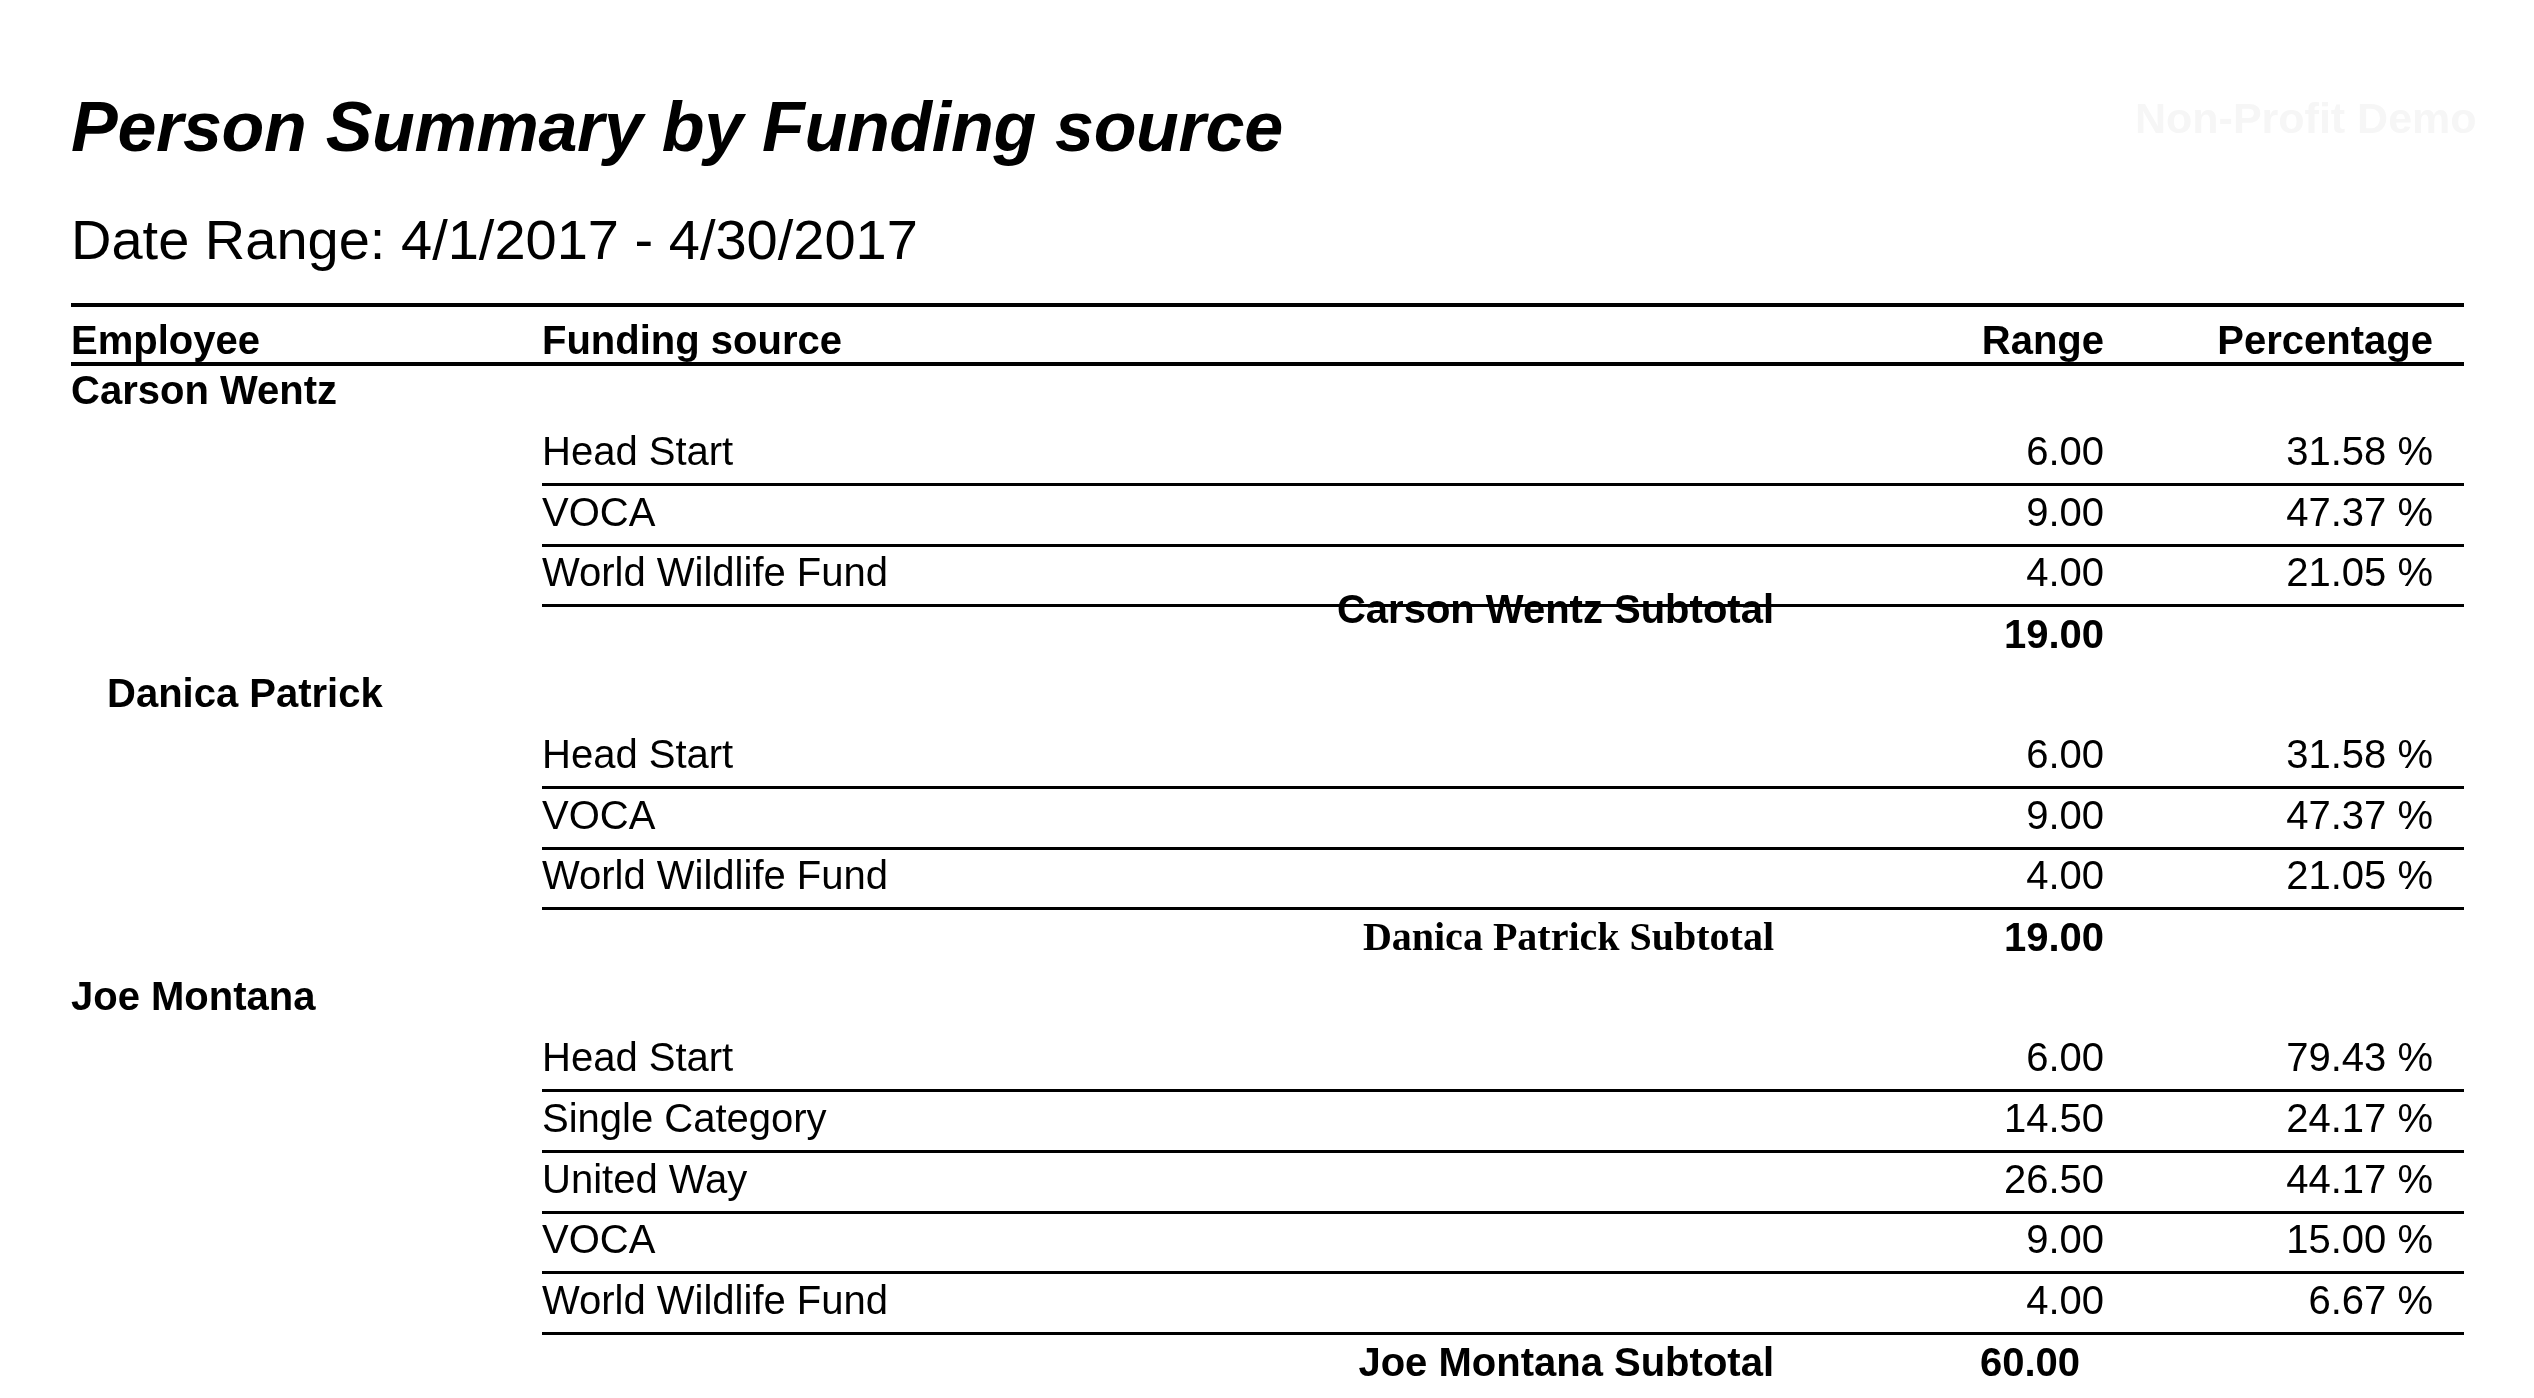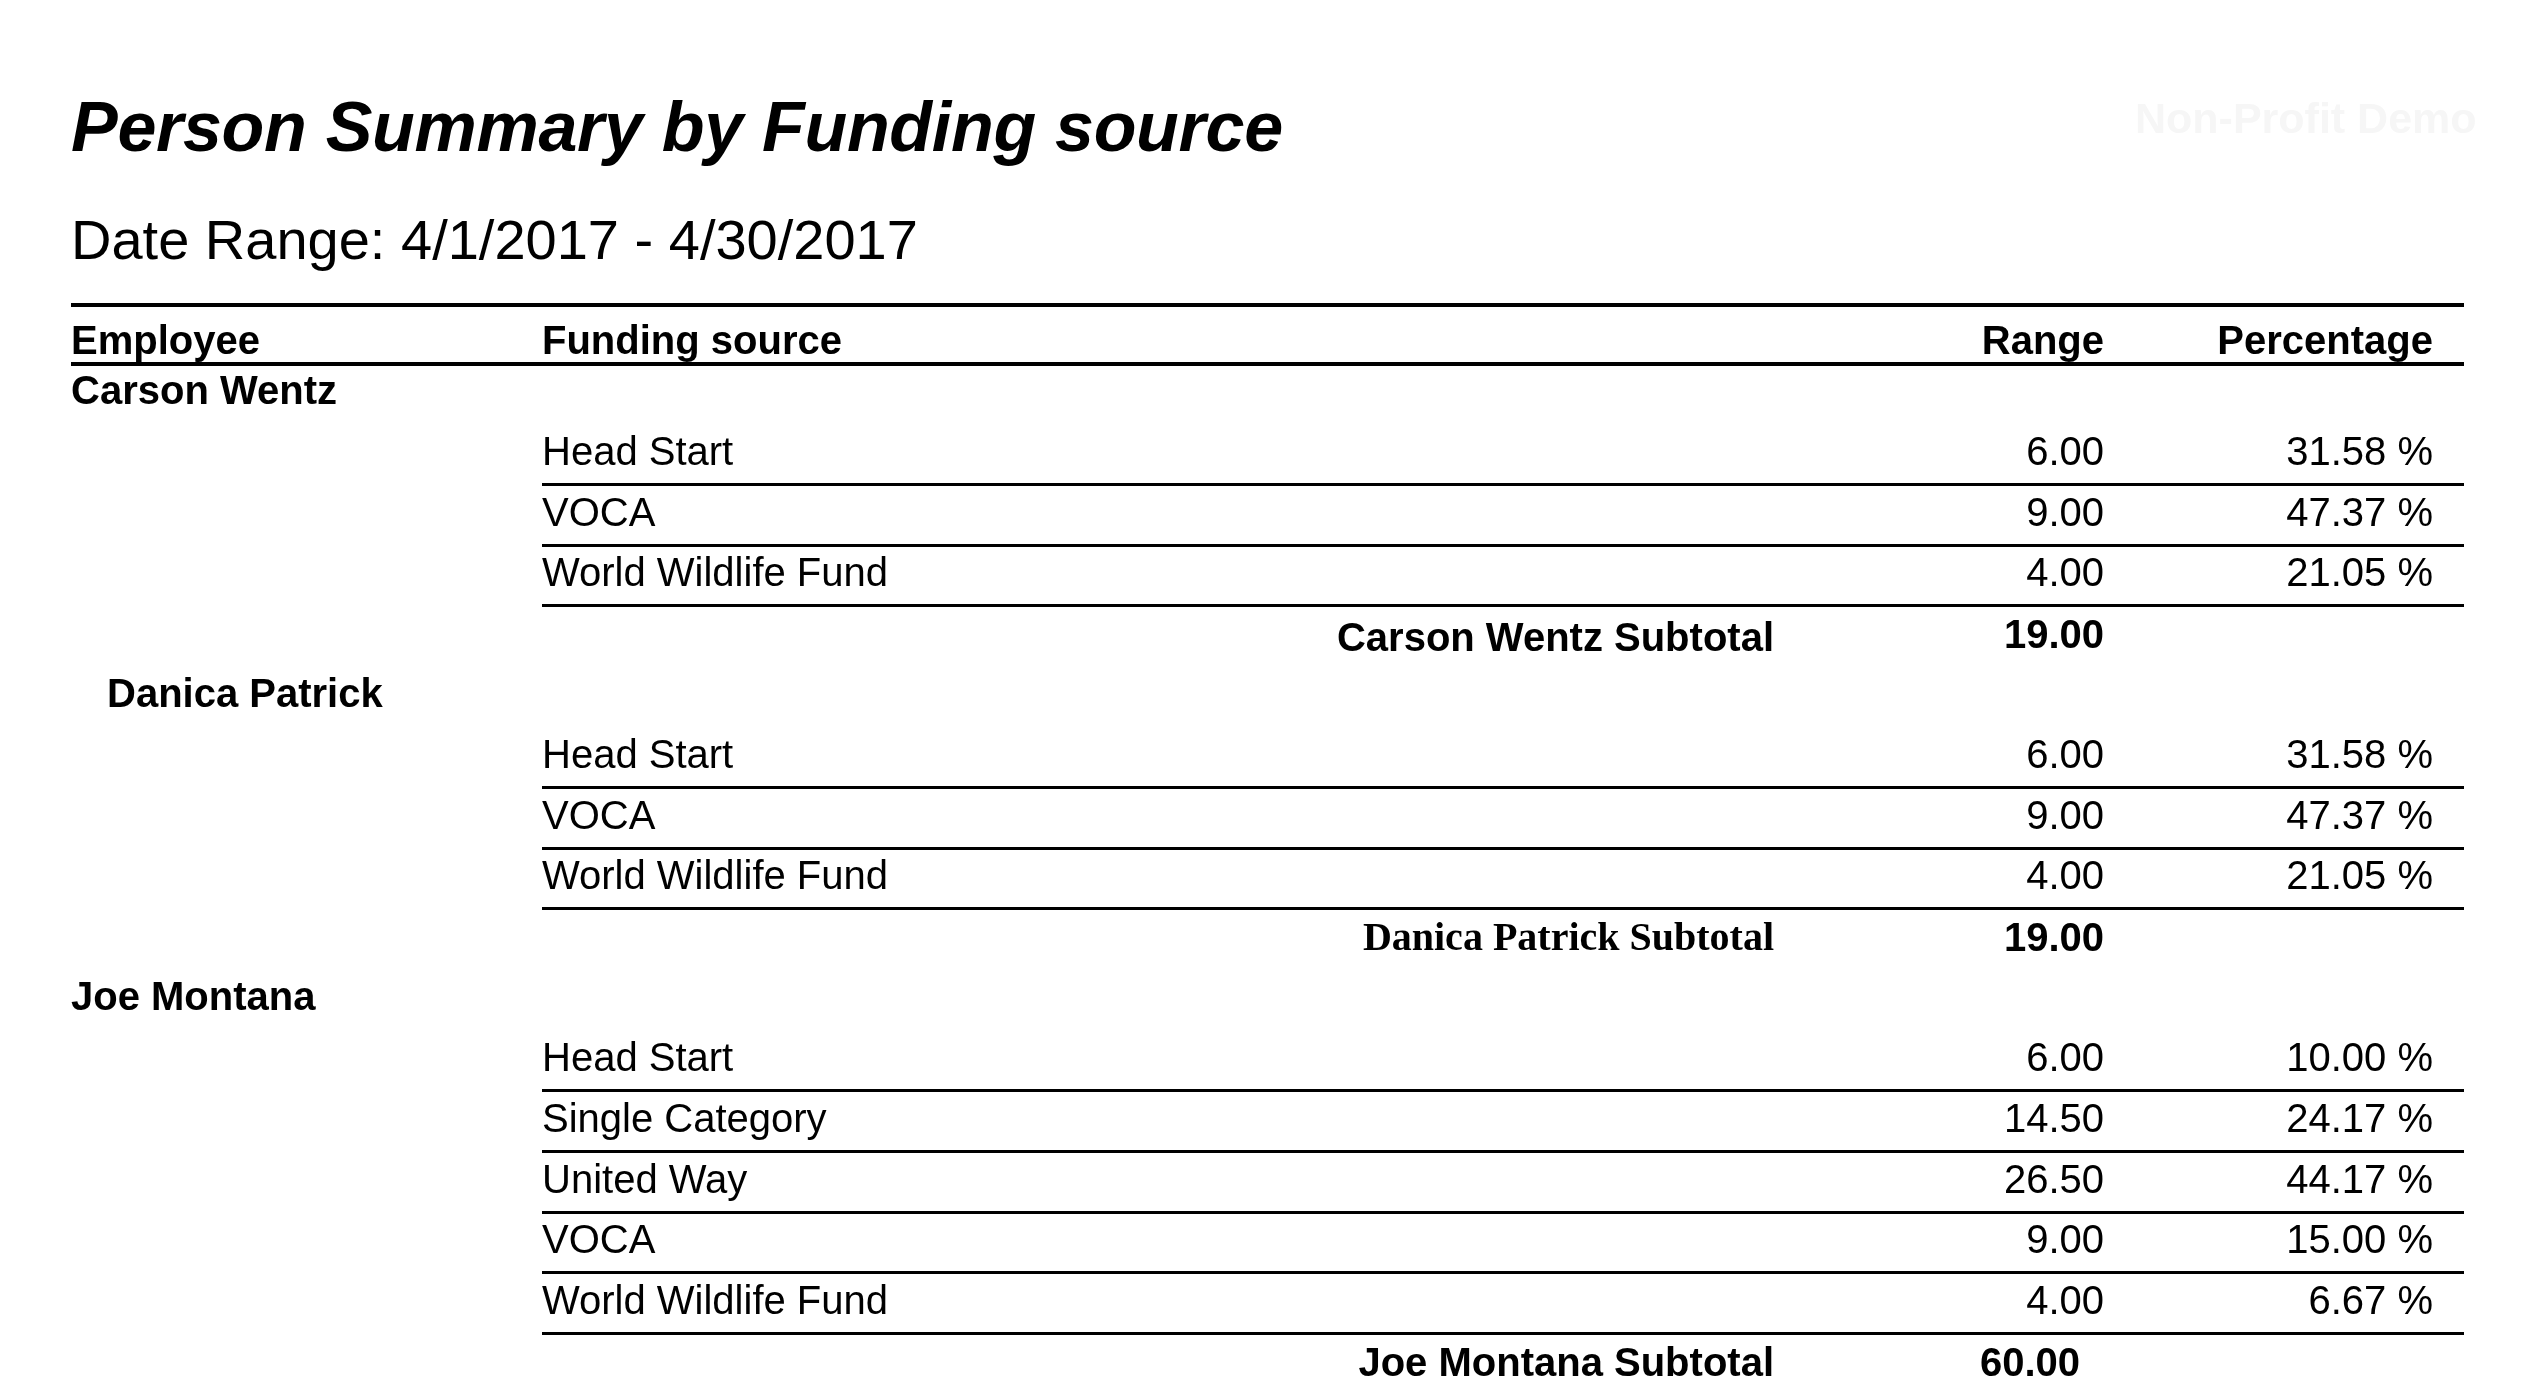--- a/index.html
+++ b/index.html
@@ -76,41 +76,41 @@
     <div class="cell right" style="left: 2183px; width: 250px; top: 431px;">31.58 %</div>
     <div class="rule rule-row" style="left: 542px; width: 1922px; top: 483px;"></div>
     <div class="cell " style="left: 542px; top: 491.6px;">VOCA</div>
     <div class="cell right" style="left: 1904px; width: 200px; top: 491.6px;">9.00</div>
     <div class="cell right" style="left: 2183px; width: 250px; top: 491.6px;">47.37 %</div>
     <div class="rule rule-row" style="left: 542px; width: 1922px; top: 543.6px;"></div>
     <div class="cell " style="left: 542px; top: 552.2px;">World Wildlife Fund</div>
     <div class="cell right" style="left: 1904px; width: 200px; top: 552.2px;">4.00</div>
     <div class="cell right" style="left: 2183px; width: 250px; top: 552.2px;">21.05 %</div>
     <div class="rule rule-row" style="left: 542px; width: 1922px; top: 604.2px;"></div>
-    <div class="cell bold right" style="left: 1174px; width: 600px; top: 617px;">Carson Wentz Subtotal</div>
+    <div class="cell bold right" style="left: 1174px; width: 600px; top: 589px;">Carson Wentz Subtotal</div>
     <div class="cell bold right" style="left: 1904px; width: 200px; top: 614.2px;">19.00</div>
     <div class="cell bold" style="left: 71px; top: 673.2px; margin-left: 36px;">Danica Patrick</div>
     <div class="cell " style="left: 542px; top: 734.2px;">Head Start</div>
     <div class="cell right" style="left: 1904px; width: 200px; top: 734.2px;">6.00</div>
     <div class="cell right" style="left: 2183px; width: 250px; top: 734.2px;">31.58 %</div>
     <div class="rule rule-row" style="left: 542px; width: 1922px; top: 786.2px;"></div>
     <div class="cell " style="left: 542px; top: 794.8px;">VOCA</div>
     <div class="cell right" style="left: 1904px; width: 200px; top: 794.8px;">9.00</div>
     <div class="cell right" style="left: 2183px; width: 250px; top: 794.8px;">47.37 %</div>
     <div class="rule rule-row" style="left: 542px; width: 1922px; top: 846.8px;"></div>
     <div class="cell " style="left: 542px; top: 855.4px;">World Wildlife Fund</div>
     <div class="cell right" style="left: 1904px; width: 200px; top: 855.4px;">4.00</div>
     <div class="cell right" style="left: 2183px; width: 250px; top: 855.4px;">21.05 %</div>
     <div class="rule rule-row" style="left: 542px; width: 1922px; top: 907.4px;"></div>
     <div class="cell bold right" style="left: 1174px; width: 600px; top: 917.4px; font-family: Liberation Serif, serif;">Danica Patrick Subtotal</div>
     <div class="cell bold right" style="left: 1904px; width: 200px; top: 917.4px;">19.00</div>
     <div class="cell bold" style="left: 71px; top: 976.4px;">Joe Montana</div>
     <div class="cell " style="left: 542px; top: 1037.4px;">Head Start</div>
     <div class="cell right" style="left: 1904px; width: 200px; top: 1037.4px;">6.00</div>
-    <div class="cell right" style="left: 2183px; width: 250px; top: 1037.4px;">10.00 %</div>
+    <div class="cell right" style="left: 2183px; width: 250px; top: 1037.4px;">79.43 %</div>
     <div class="rule rule-row" style="left: 542px; width: 1922px; top: 1089.4px;"></div>
     <div class="cell " style="left: 542px; top: 1098px;">Single Category</div>
     <div class="cell right" style="left: 1904px; width: 200px; top: 1098px;">14.50</div>
     <div class="cell right" style="left: 2183px; width: 250px; top: 1098px;">24.17 %</div>
     <div class="rule rule-row" style="left: 542px; width: 1922px; top: 1150px;"></div>
     <div class="cell " style="left: 542px; top: 1158.6px;">United Way</div>
     <div class="cell right" style="left: 1904px; width: 200px; top: 1158.6px;">26.50</div>
     <div class="cell right" style="left: 2183px; width: 250px; top: 1158.6px;">44.17 %</div>
     <div class="rule rule-row" style="left: 542px; width: 1922px; top: 1210.6px;"></div>
     <div class="cell " style="left: 542px; top: 1219.2px;">VOCA</div>

